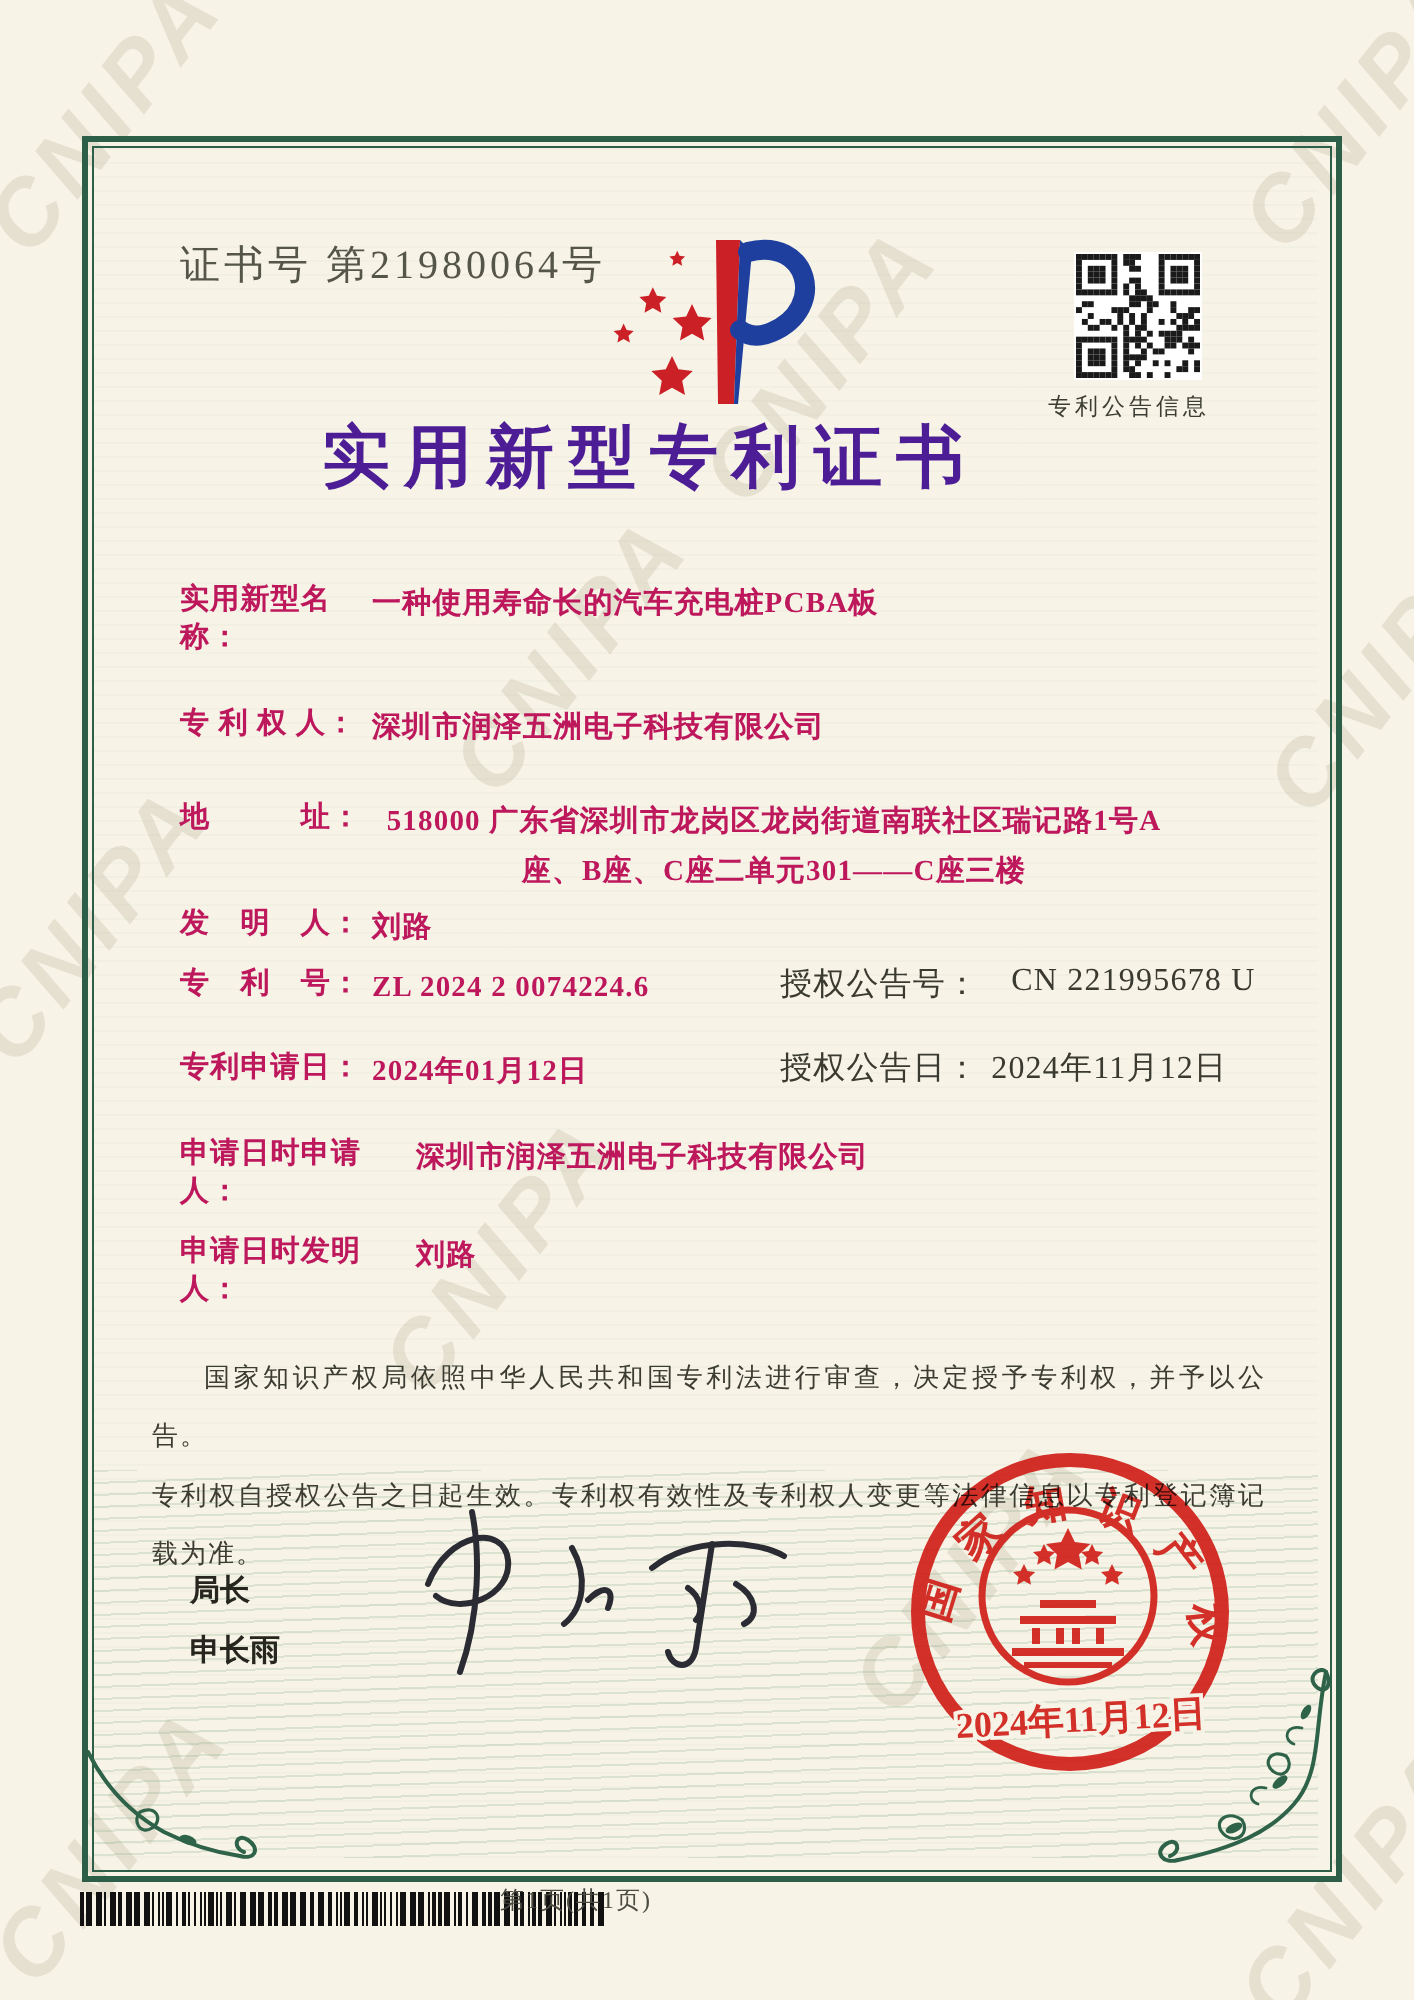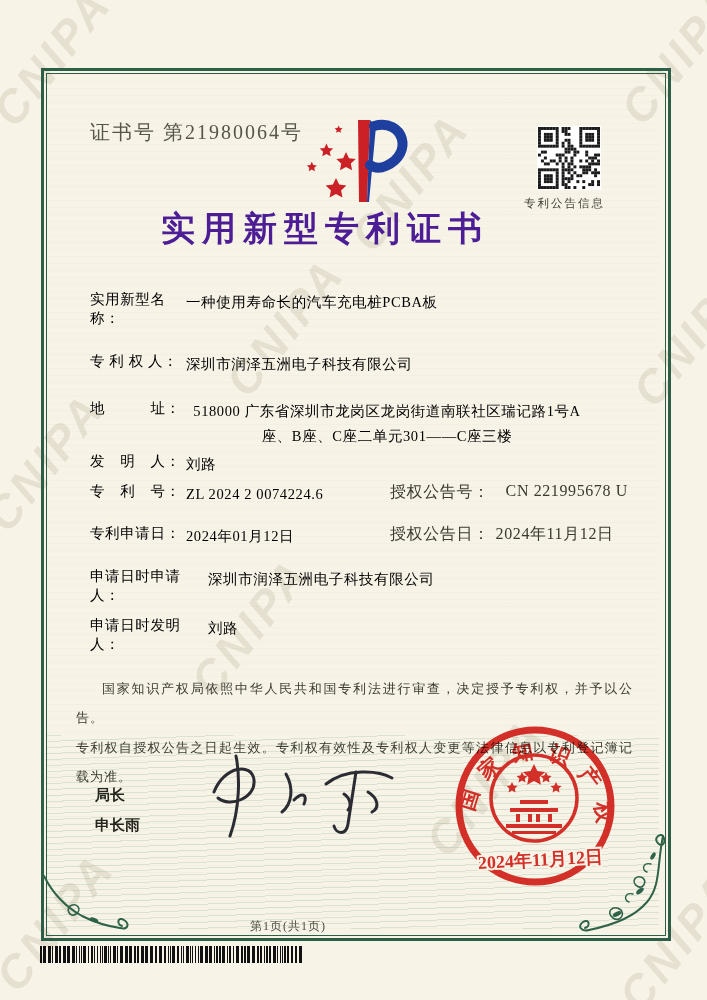--- a/index.html
+++ b/index.html
@@ -33,38 +33,38 @@
   }
   .content{position:absolute; inset:0; z-index:5;}
   .cert-no{position:absolute; left:90px; top:119px; font-size:20px; letter-spacing:2px; color:#55554a;}
   .logo{position:absolute; left:288px; top:110px;}
   .qr{position:absolute; left:537px; top:126px; width:62px; height:62px; background:#fff; padding:1px;}
   .qr-caption{position:absolute; left:524px; top:196px; font-size:11.5px; letter-spacing:2px; color:#3d3d33;}
   .title{
     position:absolute; left:0; top:206px; width:650px; text-align:center;
     font-size:34px; font-weight:bold; letter-spacing:7px; color:#4c1d95;
   }
-  .row{position:absolute; left:90px; display:flex; font-size:14.5px; letter-spacing:.6px; color:#000000;}
+  .row{position:absolute; left:90px; display:flex; font-size:14.5px; letter-spacing:.6px; color:#be185d;font-weight:bold;}
   .row .lbl{flex:none; width:96px;}
   .row .val{line-height:1.75;text-align:center;}
   .row2{position:absolute; display:flex; font-size:16px; letter-spacing:.6px; color:#3a3a30;}
   .statement{
     position:absolute; left:76px; top:674px; width:557px;
     font-size:13px; line-height:2.25; letter-spacing:1px; color:#3c3c32; text-align:justify;
   }
   .statement .ind{text-indent:2em;}
   .signer{
     position:absolute; left:95px; top:782px; z-index:6;
     font-family:Liberation Mono, monospace;
     font-size:15px; font-weight:600; color:#26261f; line-height:2.0;
   }
   .signature{position:absolute; left:198px; top:748px; z-index:6;}
   .seal{position:absolute; left:450px; top:724px; z-index:7; opacity:.93; mix-blend-mode:multiply;}
   .footer-page{
-    position:absolute; left:0; top:918px; width:576px; text-align:center;
+    position:absolute; left:0; top:942px; width:576px; text-align:center;
     font-size:12px; letter-spacing:1px; color:#4c4c42; z-index:6;
   }
   .barcode{position:absolute; left:40px; top:946px; z-index:5; background:transparent;}
   .ornament{position:absolute; z-index:4;}
   .orn-br{right:38px; bottom:62px;}
   .orn-bl{left:38px; bottom:62px; transform:scaleX(-1);}
 </style>
 </head>
 <body>
 

